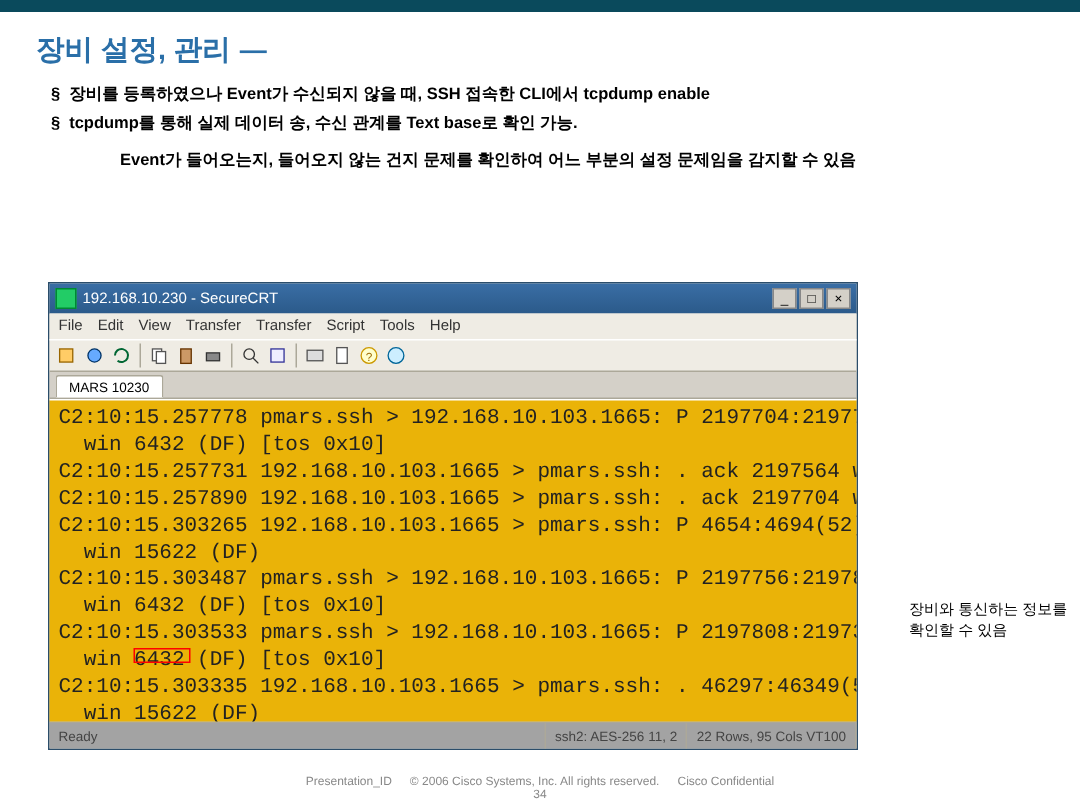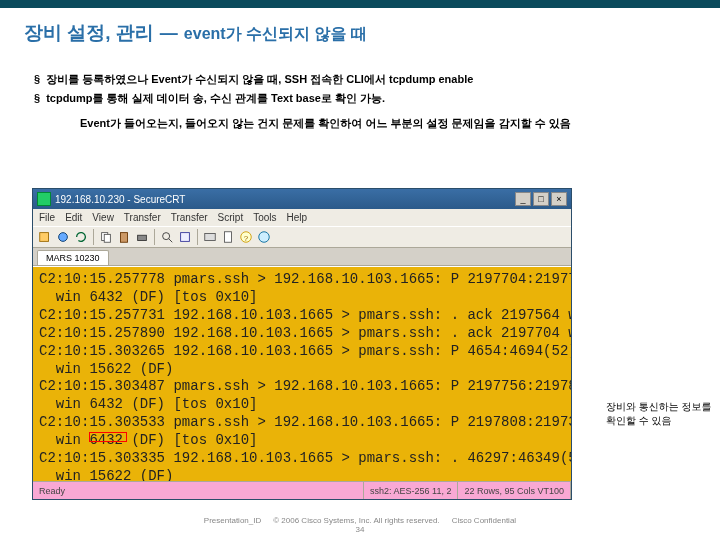--- a/index.html
+++ b/index.html
@@ -5,21 +5,21 @@
   * { box-sizing: border-box; margin: 0; padding: 0; }
   body {
     width: 720px; height: 540px;
     background: #fff;
     font-family: Arial, "Malgun Gothic", sans-serif;
     position: relative;
     overflow: hidden;
   }
   .top-bar { width: 100%; height: 8px; background: #0a4a5c; }
   .slide { padding: 12px 24px 0 24px; }
-  .title-line { display: flex; align-items: baseline; gap: 6px; margin-bottom: 26px; }
+  .title-line { display: flex; align-items: baseline; gap: 6px; margin-bottom: 10px; }
   .title-main { color: #2a6fa8; font-size: 19px; font-weight: bold; }
   .title-sub { color: #2a6fa8; font-size: 16px; font-weight: bold; }
   .title-dash { color: #2a6fa8; font-size: 18px; font-weight: bold; }
   .bullets { padding-left: 10px; margin-bottom: 8px; }
   .bullet { display: flex; align-items: flex-start; gap: 6px; font-size: 11px; font-weight: bold; color: #000; margin-bottom: 4px; line-height: 1.4; }
   .bullet::before { content: "§"; color: #000; font-weight: bold; }
   .sub-note { font-size: 11px; font-weight: bold; color: #000; margin-left: 56px; line-height: 1.5; }
   .callout {
     position: absolute;
     right: 6px; top: 400px;
@@ -72,21 +72,21 @@
     overflow: hidden;
     border-top: 1px solid #fff;
     position: relative;
     height: 215px;
   }
   .highlight-box {
     position: absolute;
     border: 1px solid red;
   }
   .statusbar {
-    height: 18px; background:#f9a8d4; border-top:1px solid #aca899;
+    height: 18px; background:#a3a3a3; border-top:1px solid #aca899;
     display:flex; align-items:center; font-size:9px; color:#444;
   }
   .sb-cell { border-right:1px solid #aca899; padding:0 6px; height:100%; display:flex; align-items:center; }
   .sb-flex { flex:1; }
   .footer {
     position: absolute; bottom: 6px; left: 0; right: 0;
     display: flex; align-items: center; justify-content: space-between;
     padding: 0 24px;
     font-size: 8px; color: #888; flex-direction: column;
   }
@@ -95,21 +95,20 @@
 </style>
 </head>
 <body>
 
 <div class="top-bar"></div>
 
 <div class="slide">
   <div class="title-line">
     <span class="title-main">장비 설정, 관리</span>
     <span class="title-dash">—</span>
-    <span class="title-sub">event가 수신되지 않을 때</span>
   </div>
 
   <div class="bullets">
     <div class="bullet">
         <span>장비를 등록하였으나 Event가 수신되지 않을 때, SSH 접속한 CLI에서 tcpdump enable</span>
       </div>
     <div class="bullet">
         <span>tcpdump를 통해 실제 데이터 송, 수신 관계를 Text base로 확인 가능.</span>
       </div>
   </div>

